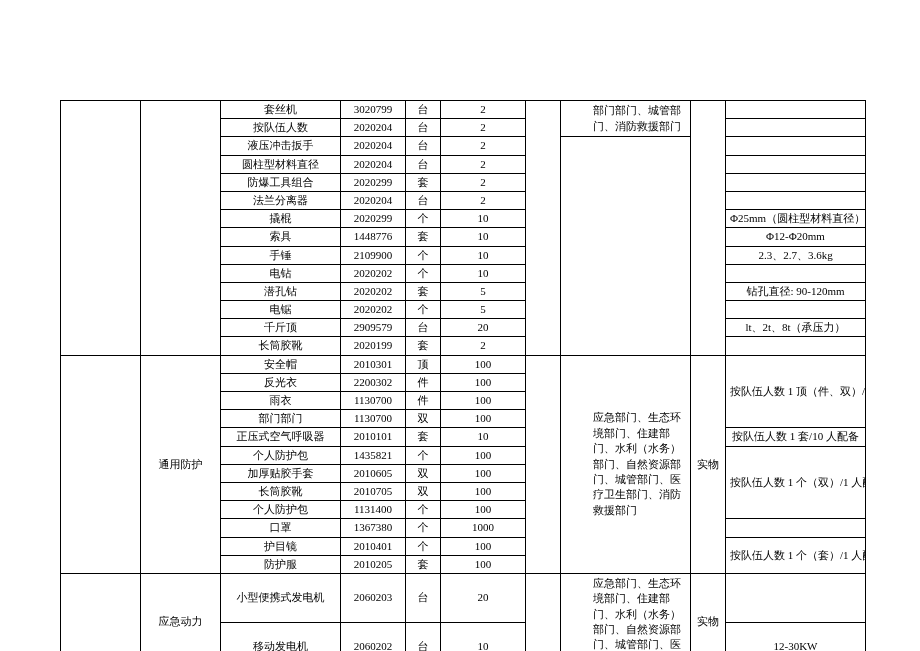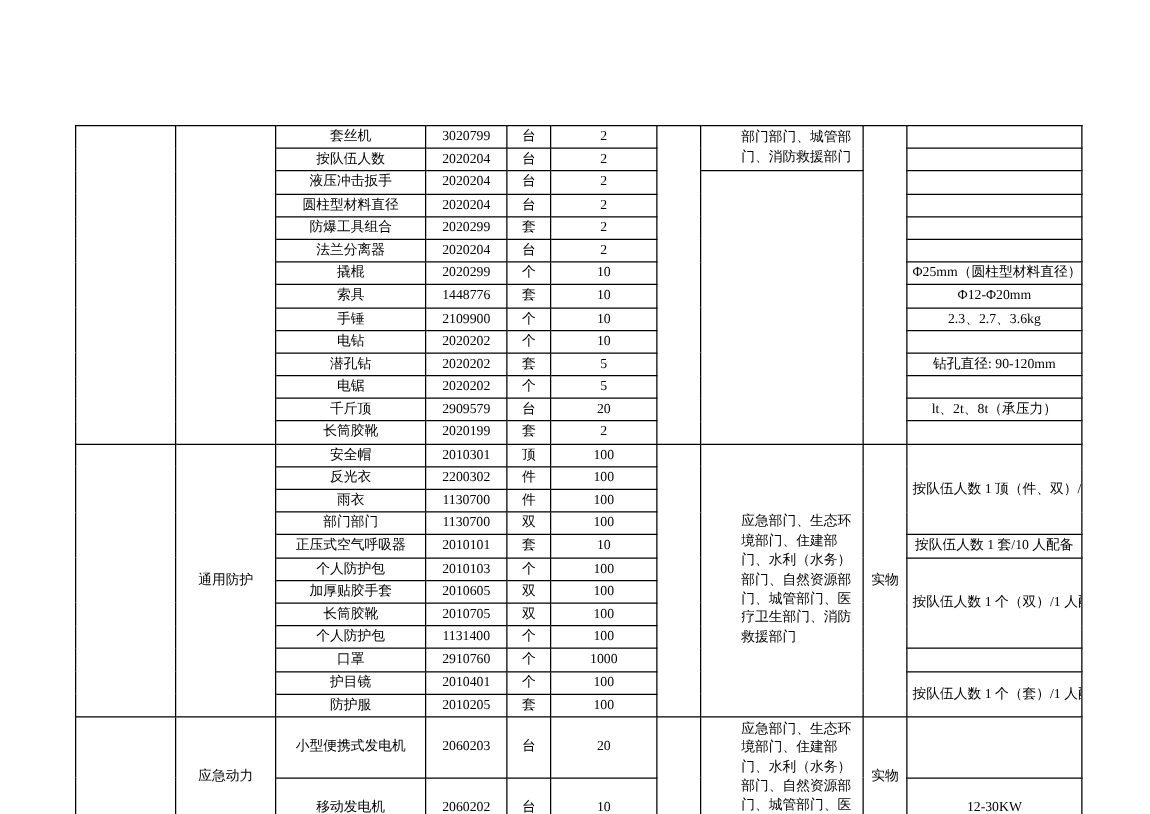--- a/index.html
+++ b/index.html
@@ -191,21 +191,21 @@
       </tr>
       <tr>
         <td>正压式空气呼吸器</td>
         <td>2010101</td>
         <td>套</td>
         <td>10</td>
         <td>按队伍人数 1 套/10 人配备</td>
       </tr>
       <tr>
         <td>个人防护包</td>
-        <td>2010103</td>
+        <td>1435821</td>
         <td>个</td>
         <td>100</td>
         <td rowspan="4">按队伍人数 1 个（双）/1 人配备</td>
       </tr>
       <tr>
         <td>加厚贴胶手套</td>
         <td>2010605</td>
         <td>双</td>
         <td>100</td>
       </tr>
@@ -216,21 +216,21 @@
         <td>100</td>
       </tr>
       <tr>
         <td>个人防护包</td>
         <td>1131400</td>
         <td>个</td>
         <td>100</td>
       </tr>
       <tr>
         <td>口罩</td>
-        <td>2910760</td>
+        <td>1367380</td>
         <td>个</td>
         <td>1000</td>
         <td></td>
       </tr>
       <tr>
         <td>护目镜</td>
         <td>2010401</td>
         <td>个</td>
         <td>100</td>
         <td rowspan="2">按队伍人数 1 个（套）/1 人配备</td>

